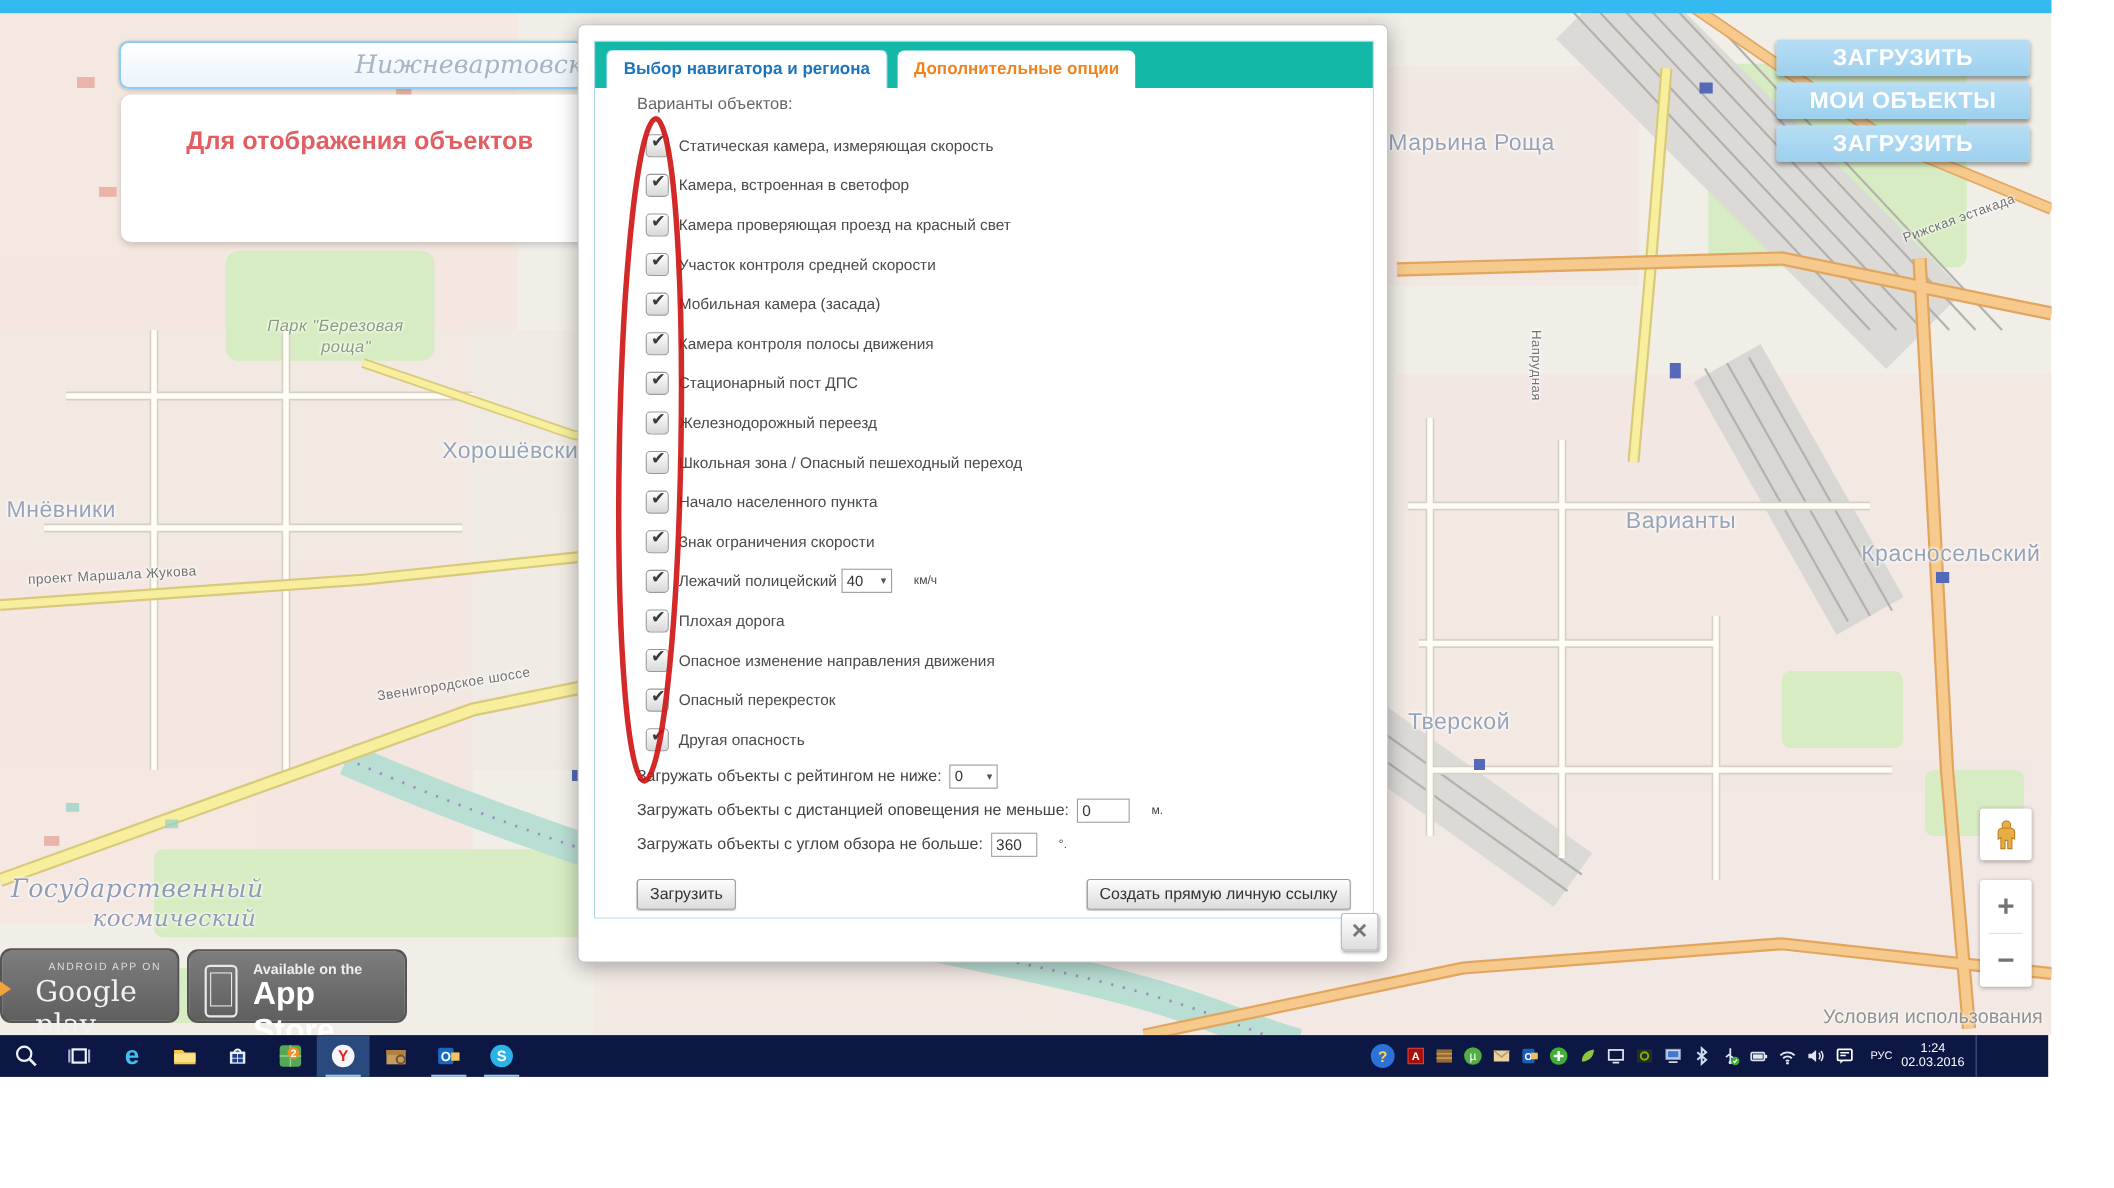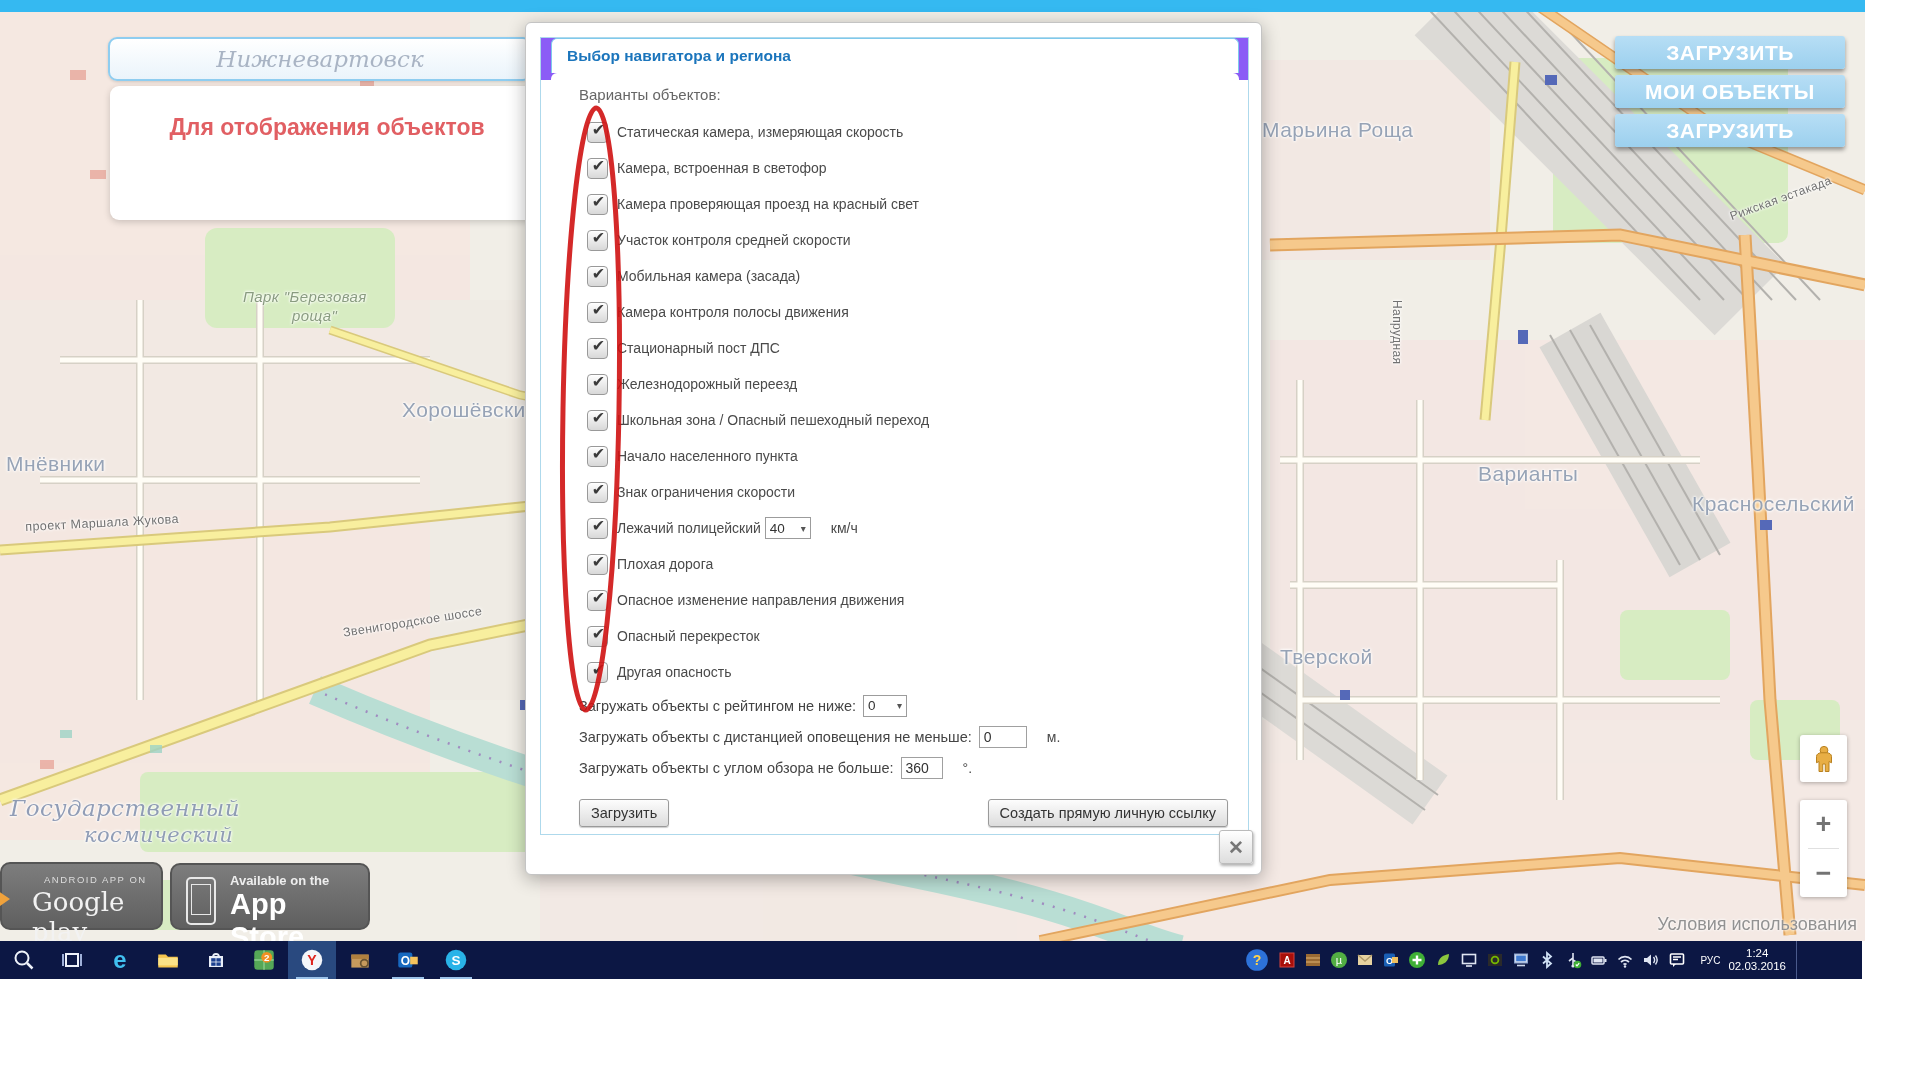--- a/index.html
+++ b/index.html
@@ -6,53 +6,53 @@
   #stage{position:relative;width:1922px;height:1080px;background:#fff;overflow:hidden;
          font-family:"Liberation Sans",sans-serif;}
   #map-svg{position:absolute;left:0;top:0;}
   .mlabel{position:absolute;white-space:nowrap;letter-spacing:.4px;opacity:.95;
           text-shadow:0 0 3px #fff,0 0 3px #fff,0 0 2px #fff;}
   .mlabel.serif{font-family:"DejaVu Serif",serif;font-style:italic;}
   #cyan-bar{position:absolute;left:0;top:0;width:1865px;height:12px;}
   
   #search-box{position:absolute;left:108px;top:37px;width:420px;height:40px;border:2px solid #8ecdf0;
       border-radius:9px;background:linear-gradient(#ffffff,#eaf4fb);display:flex;align-items:center;
-      justify-content:center;box-shadow:0 1px 3px rgba(0,0,0,.15);}
+      justify-content:flex-end;box-shadow:0 1px 3px rgba(0,0,0,.15);}
   #search-box span{font-family:"DejaVu Serif",serif;font-style:italic;font-size:23px;color:#a9b4c4;}
   #warning-panel{position:absolute;left:110px;top:86px;width:434px;height:134px;background:#fff;
       border-radius:9px;box-shadow:0 2px 7px rgba(0,0,0,.18);display:flex;flex-direction:column;
       align-items:center;justify-content:flex-start;padding-top:26px;box-sizing:border-box;}
   .warn-line{color:#e15f63;font-weight:bold;font-size:23px;line-height:31px;}
   
   #action-buttons{position:absolute;left:1615px;top:36px;width:230px;}
   .act-btn{width:230px;height:33px;margin-bottom:6px;background:linear-gradient(#b7def5,#9cd0ee);
       border-radius:3px;color:#fff;font-weight:bold;font-size:21px;display:flex;align-items:center;
       justify-content:center;box-shadow:0 3px 4px rgba(40,40,40,.45);cursor:pointer;letter-spacing:.5px;}
   
   #dialog{position:absolute;left:525px;top:22px;width:737px;height:853px;background:#fff;
       border:1px solid #c4c4c4;border-radius:6px;box-shadow:0 4px 18px rgba(0,0,0,.3);box-sizing:border-box;}
   #dialog-inner{position:absolute;left:14px;top:14px;width:709px;height:798px;border:1px solid #aed9ec;
       box-sizing:border-box;display:flex;flex-direction:column;}
-  #tabs-strip{height:42px;background:#8b5cf6;display:flex;padding-left:10px;box-sizing:border-box;flex-direction:column;}
+  #tabs-strip{height:42px;background:#14b8a6;display:flex;align-items:flex-end;padding-left:10px;box-sizing:border-box;}
   .tab{height:34px;line-height:34px;padding:0 15px;background:#fff;border-radius:6px 6px 0 0;
       font-weight:bold;font-size:15.5px;margin-right:9px;cursor:pointer;}
   .tab.inactive{color:#1b75bc;border:1px solid #7fc9ec;border-bottom:none;}
   .tab.active{color:#f0831e;}
   #dialog-body{flex:1;background:#fff;padding:6px 20px 0 38px;box-sizing:border-box;overflow:hidden;}
   #options-title{font-size:15px;color:#666;height:20px;margin-bottom:8px;}
   .cb-row{height:36px;display:flex;align-items:center;padding-left:8px;}
   .cb{width:19px;height:19px;border:1px solid #999;border-radius:4px;background:linear-gradient(#fefefe,#d8d8d8);
       box-shadow:inset 0 1px 1px rgba(255,255,255,.8);color:#3a3a3a;font-size:16px;line-height:18px;
       text-align:center;cursor:pointer;flex:0 0 19px;}
   .cb i{display:inline-block;font-style:normal;transform:translate(1px,-2px);}
   .cb-label{margin-left:9px;font-size:14px;color:#4a4a4a;}
   .fakesel{display:inline-flex;align-items:center;justify-content:space-between;border:1px solid #9c9c9c;
       background:#fff;height:22px;padding:0 4px;font-size:13.5px;color:#333;box-sizing:border-box;cursor:pointer;}
   .fakesel .arr{font-size:10px;color:#555;margin-left:4px;}
-  .unit{margin-left:5px;font-size:14px;color:#4a4a4a;padding-left:15px;}
+  .unit{margin-left:5px;font-size:11px;color:#4a4a4a;padding-left:15px;}
   .filter-row{height:31px;display:flex;align-items:center;font-size:14.5px;color:#444;}
   .filter-row input{margin-left:7px;height:22px;border:1px solid #a0a0a0;font-size:14px;color:#333;
       padding:0 4px;box-sizing:border-box;font-family:"Liberation Sans",sans-serif;}
   #btn-row{display:flex;justify-content:space-between;margin-top:16px;}
   .gray-btn{border:1px solid #9a9a9a;border-radius:3px;background:linear-gradient(#fdfdfd,#dcdcdc);
       color:#333;font-size:14.5px;padding:5px 11px;cursor:pointer;box-shadow:0 1px 1px rgba(0,0,0,.2);
       font-family:"Liberation Sans",sans-serif;}
   #dialog-close{position:absolute;right:8px;bottom:10px;width:32px;height:32px;border:1px solid #bbb;
       border-radius:3px;background:linear-gradient(#ffffff,#dddddd);color:#777;font-weight:bold;font-size:19px;
       display:flex;align-items:center;justify-content:center;cursor:pointer;box-shadow:1px 2px 3px rgba(0,0,0,.3);}

